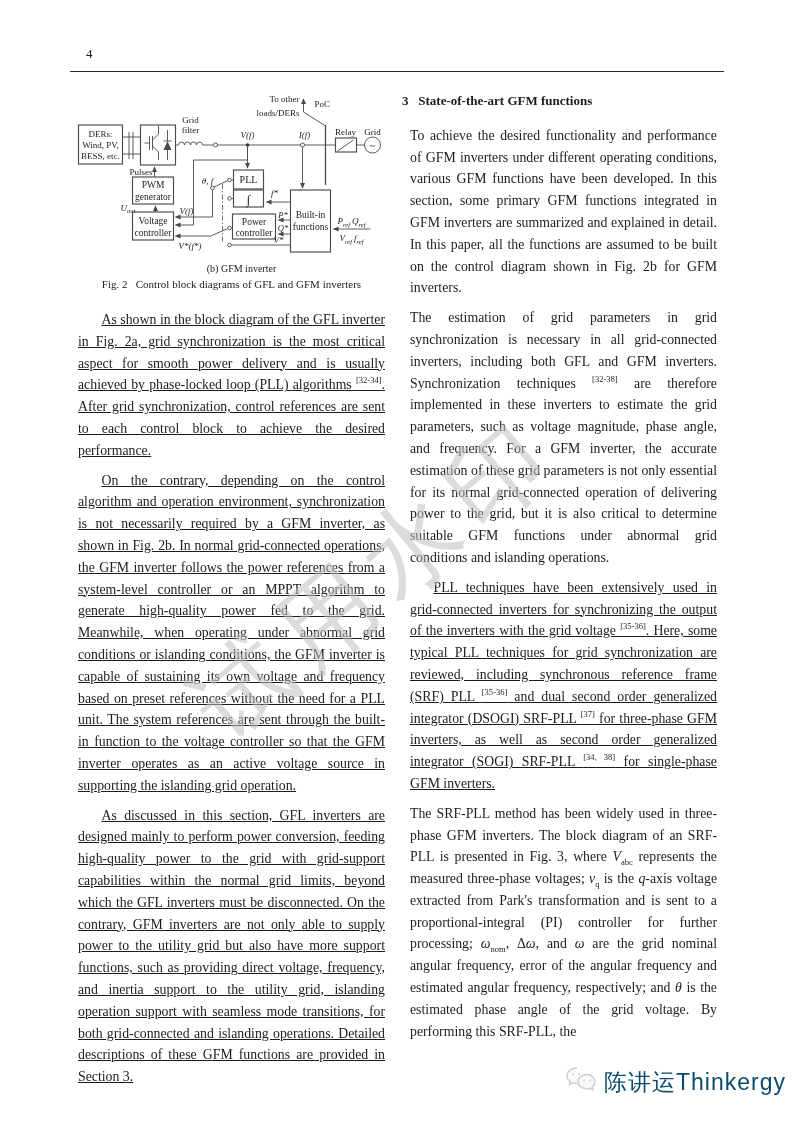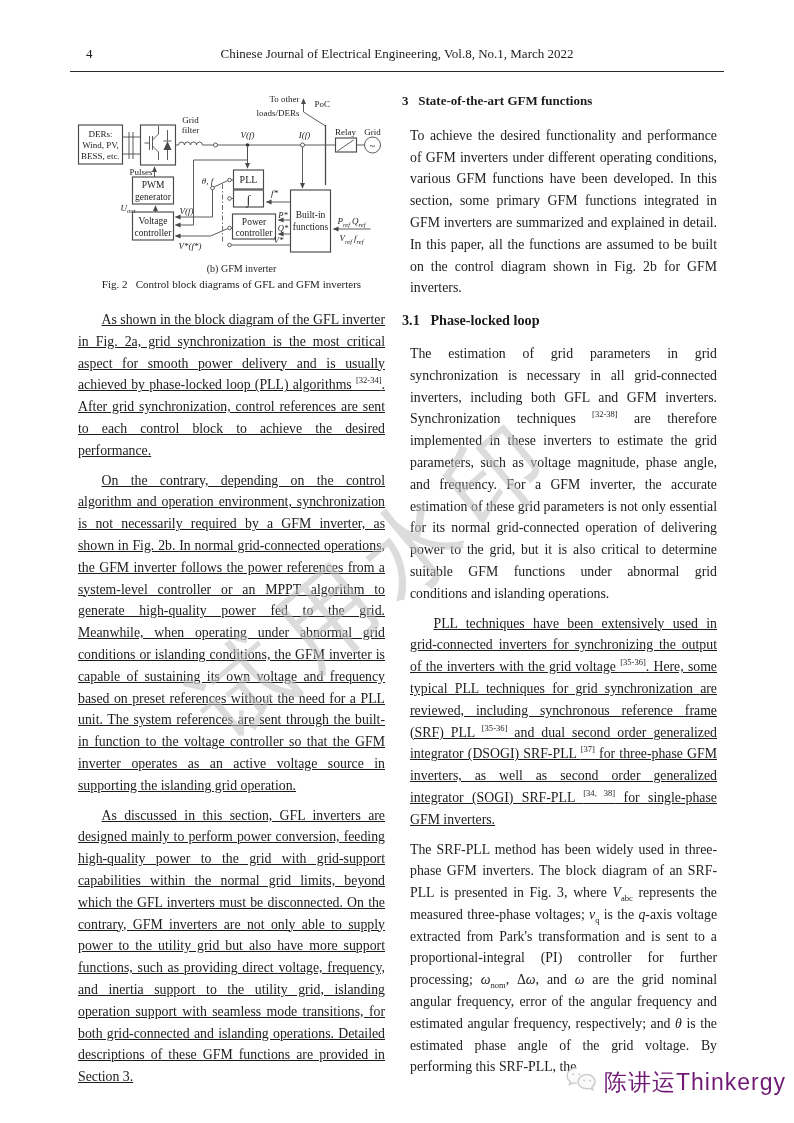--- a/index.html
+++ b/index.html
@@ -27,30 +27,29 @@
   .fig .wr{fill:none;stroke:#4a4a4a;stroke-width:0.9;}
   .fig .nd{fill:#fff;stroke:#4a4a4a;stroke-width:0.9;}
   .fig text{fill:#222;font-family:"Liberation Serif",serif;}
   .fig .it{font-style:italic;}
   
   .watermark{position:absolute;left:376px;top:579px;transform:translate(-50%,-50%) rotate(-40deg);
      font-size:96px;letter-spacing:14px;color:rgba(192,192,192,0.55);white-space:nowrap;
      z-index:4;pointer-events:none;font-family:"Liberation Sans",sans-serif;}
   
   .brand{position:absolute;right:8px;top:1066px;display:flex;align-items:center;gap:5px;z-index:5;}
-  .brand-text{font-size:23px;color:#701a75;letter-spacing:1px;text-shadow:1px 1px 0 #ffffff;
+  .brand-text{font-size:23px;color:#0c4a6e;letter-spacing:1px;text-shadow:1px 1px 0 #ffffff;
      font-family:"Liberation Sans",sans-serif;}
 </style>
 </head>
 <body>
 
 <div class="page">
 
   <div class="page-num">4</div>
-  <div class="journal">Chinese Journal of Electrical Engineering, Vol.8, No.1, March 2022</div>
   <div class="hdr-rule"></div>
 
   <div class="col col-left">
 
     <svg class="fig" viewBox="0 0 322 205">
       <defs>
         <marker id="arr" viewBox="0 0 10 10" refX="8" refY="5" markerWidth="7" markerHeight="7" orient="auto-start-reverse">
           <path d="M0,1 L9,5 L0,9 z" fill="#4a4a4a"></path>
         </marker>
       </defs>
@@ -184,21 +183,20 @@
     </svg>
 
     <p class="ind">As shown in the block diagram of the GFL inverter in Fig. 2a, grid synchronization is the most critical aspect for smooth power delivery and is usually achieved by phase-locked loop (PLL) algorithms <sup>[32-34]</sup>. After grid synchronization, control references are sent to each control block to achieve the desired performance.</p>
     <p class="ind">On the contrary, depending on the control algorithm and operation environment, synchronization is not necessarily required by a GFM inverter, as shown in Fig. 2b. In normal grid-connected operations, the GFM inverter follows the power references from a system-level controller or an MPPT algorithm to generate high-quality power fed to the grid. Meanwhile, when operating under abnormal grid conditions or islanding conditions, the GFM inverter is capable of sustaining its own voltage and frequency based on preset references without the need for a PLL unit. The system references are sent through the built-in function to the voltage controller so that the GFM inverter operates as an active voltage source in supporting the islanding grid operation.</p>
     <p class="ind">As discussed in this section, GFL inverters are designed mainly to perform power conversion, feeding high-quality power to the grid with grid-support capabilities within the normal grid limits, beyond which the GFL inverters must be disconnected. On the contrary, GFM inverters are not only able to supply power to the utility grid but also have more support functions, such as providing direct voltage, frequency, and inertia support to the utility grid, islanding operation support with seamless mode transitions, for both grid-connected and islanding operations. Detailed descriptions of these GFM functions are provided in Section 3.</p>
   </div>
 
   <div class="col col-right">
     <div class="h1">3&nbsp;&nbsp;&nbsp;State-of-the-art GFM functions</div>
     <p>To achieve the desired functionality and performance of GFM inverters under different operating conditions, various GFM functions have been developed. In this section, some primary GFM functions integrated in GFM inverters are summarized and explained in detail. In this paper, all the functions are assumed to be built on the control diagram shown in Fig. 2b for GFM inverters.</p>
-    <div class="h2">3.1&nbsp;&nbsp;&nbsp;Phase-locked loop</div>
     <p>The estimation of grid parameters in grid synchronization is necessary in all grid-connected inverters, including both GFL and GFM inverters. Synchronization techniques <sup>[32-38]</sup> are therefore implemented in these inverters to estimate the grid parameters, such as voltage magnitude, phase angle, and frequency. For a GFM inverter, the accurate estimation of these grid parameters is not only essential for its normal grid-connected operation of delivering power to the grid, but it is also critical to determine suitable GFM functions under abnormal grid conditions and islanding operations.</p>
     <p class="ind">PLL techniques have been extensively used in grid-connected inverters for synchronizing the output of the inverters with the grid voltage <sup>[35-36]</sup>. Here, some typical PLL techniques for grid synchronization are reviewed, including synchronous reference frame (SRF) PLL <sup>[35-36]</sup> and dual second order generalized integrator (DSOGI) SRF-PLL <sup>[37]</sup> for three-phase GFM inverters, as well as second order generalized integrator (SOGI) SRF-PLL <sup>[34, 38]</sup> for single-phase GFM inverters.</p>
     <p>The SRF-PLL method has been widely used in three-phase GFM inverters. The block diagram of an SRF-PLL is presented in Fig. 3, where <i>V</i><sub>abc</sub> represents the measured three-phase voltages; <i>v</i><sub>q</sub> is the <i>q</i>-axis voltage extracted from Park's transformation and is sent to a proportional-integral (PI) controller for further processing; <i>ω</i><sub>nom</sub>, Δ<i>ω</i>, and <i>ω</i> are the grid nominal angular frequency, error of the angular frequency and estimated angular frequency, respectively; and <i>θ</i> is the estimated phase angle of the grid voltage. By performing this SRF-PLL, the</p>
   </div>
 
   <div class="watermark">试用水印</div>
 
   <div class="brand">
     <span>
       <svg width="34" height="28" viewBox="0 0 34 28">

